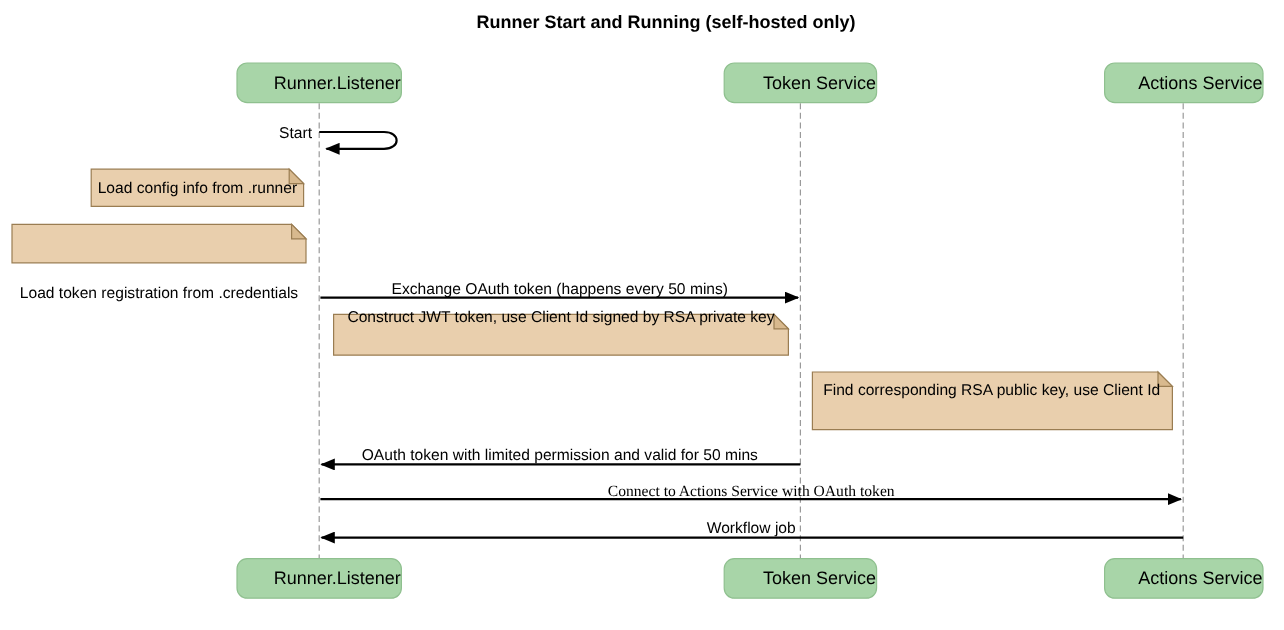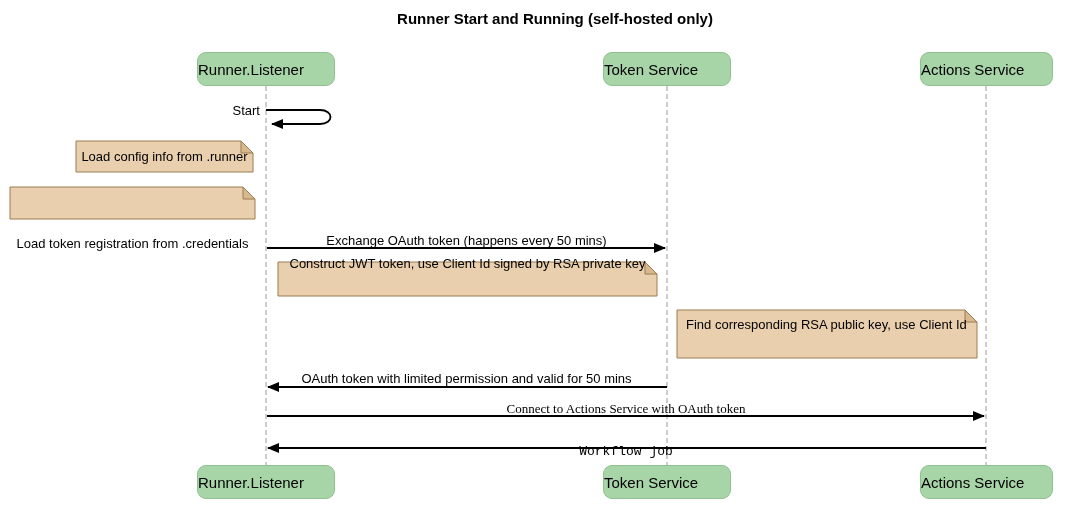--- a/index.html
+++ b/index.html
@@ -17,21 +17,21 @@
   body{font-family:"Liberation Sans", sans-serif;color:var(--text);}
   .stage{position:relative;width:1070px;height:525px;background:var(--bg);overflow:hidden;padding-left:40px;}
   .layer{position:absolute;left:0;top:0;}
   .title{
     position:absolute;left:0;top:10px;width:100%;
     text-align:center;font-size:15px;font-weight:700;
   }
   .actor{
     position:absolute;height:34px;box-sizing:border-box;
     background:var(--actor-fill);border:1px solid var(--actor-border);
-    border-radius:9px;display:flex;align-items:center;justify-content:flex-start;
+    border-radius:9px;display:flex;align-items:center;justify-content:flex-end;
     font-size:15px;
   }
   .msg-label{
     position:absolute;font-size:13px;text-align:center;white-space:nowrap;
   }
   .msg-label.right-align{text-align:right;}
   .note-text{
     position:absolute;font-size:13px;display:flex;align-items:center;
     justify-content:center;text-align:center;white-space:nowrap;
   }
@@ -100,21 +100,21 @@
     <span>Token Service</span>
   </div>
   <div class="actor" style="left:920px;top:465px;width:133px;">
     <span>Actions Service</span>
   </div>
 
   <div class="msg-label right-align" style="left:188px;top:103px;width:72px;">Start</div>
   <div class="msg-label" style="left:266px;top:233px;width:401px;">Exchange OAuth token (happens every 50 mins)</div>
   <div class="msg-label" style="left:266px;top:371px;width:401px;">OAuth token with limited permission and valid for 50 mins</div>
   <div class="msg-label" style="left:266px;top:401px;width:720px;font-family:Liberation Serif, serif;">Connect to Actions Service with OAuth token</div>
-  <div class="msg-label" style="left:266px;top:444px;width:720px;font-family:Liberation Mono, monospace;">Workflow job</div>
+  <div class="msg-label" style="left:266px;top:432px;width:720px;">Workflow job</div>
 
   <div class="note-text" style="left:76px;top:141px;width:177px;height:31px;">Load config info from .runner</div>
   <div class="note-text" style="left:10px;top:187px;width:245px;height:32px;margin-top:40px;">Load token registration from .credentials</div>
   <div class="note-text" style="left:278px;top:246px;width:379px;height:34px;text-align:center;">Construct JWT token, use Client Id signed by RSA private key</div>
   <div class="note-text multiline" style="left:677px;top:310px;width:300px;height:64px;box-sizing:border-box;">
     <div>Find corresponding RSA public key, use Client Id</div>
   </div>
 
 </div>
 

